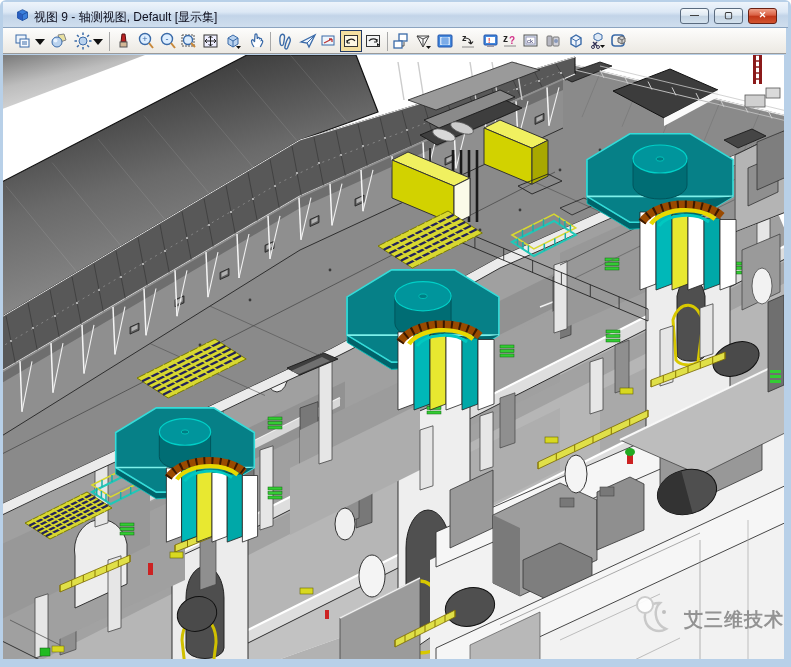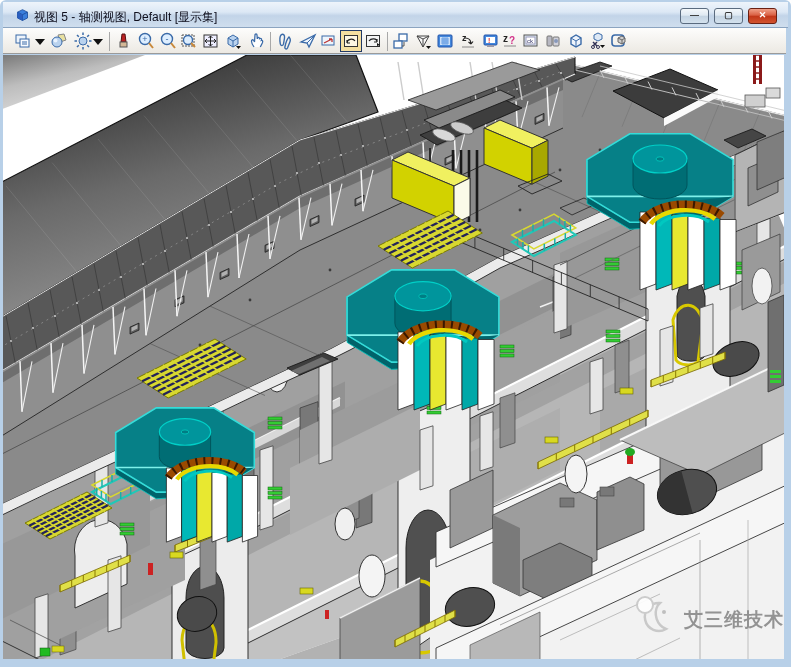--- a/index.html
+++ b/index.html
@@ -15,21 +15,21 @@
 .btn span{position:absolute;left:0;right:0;top:1px;text-align:center;font-size:9px;color:#333;font-weight:bold}
 #close{background:linear-gradient(#f0a088,#d95f43 45%,#c13518 50%,#d2542f);border-color:#6a2012}
 </style></head><body>
 <div id="win">
  <div id="title">
   <svg width="15" height="15" style="position:absolute;left:12px;top:6px" viewBox="0 0 18 18">
     <path d="M3,5 l6,-3 l6,3 l0,7 l-6,3 l-6,-3 z" fill="#3a7edc" stroke="#1a4a9a"></path>
     <path d="M3,5 l6,3 l6,-3 M9,8 l0,7" stroke="#1a4a9a" fill="none"></path>
     <path d="M3,5 l6,3 l0,7 l-6,-3 z" fill="#2a5ec0"></path>
   </svg>
-  <span class="txt">视图 5 - 轴测视图, Default [显示集]</span>
+  <span class="txt">视图 9 - 轴测视图, Default [显示集]</span>
   <div class="btn" style="right:79px">
         <span>—</span>
       </div>
   <div class="btn" style="right:45px">
         <span>▢</span>
       </div>
   <div class="btn" id="close" style="right:11px">
         <span style="color:#fff">✕</span>
       </div>
  </div>

